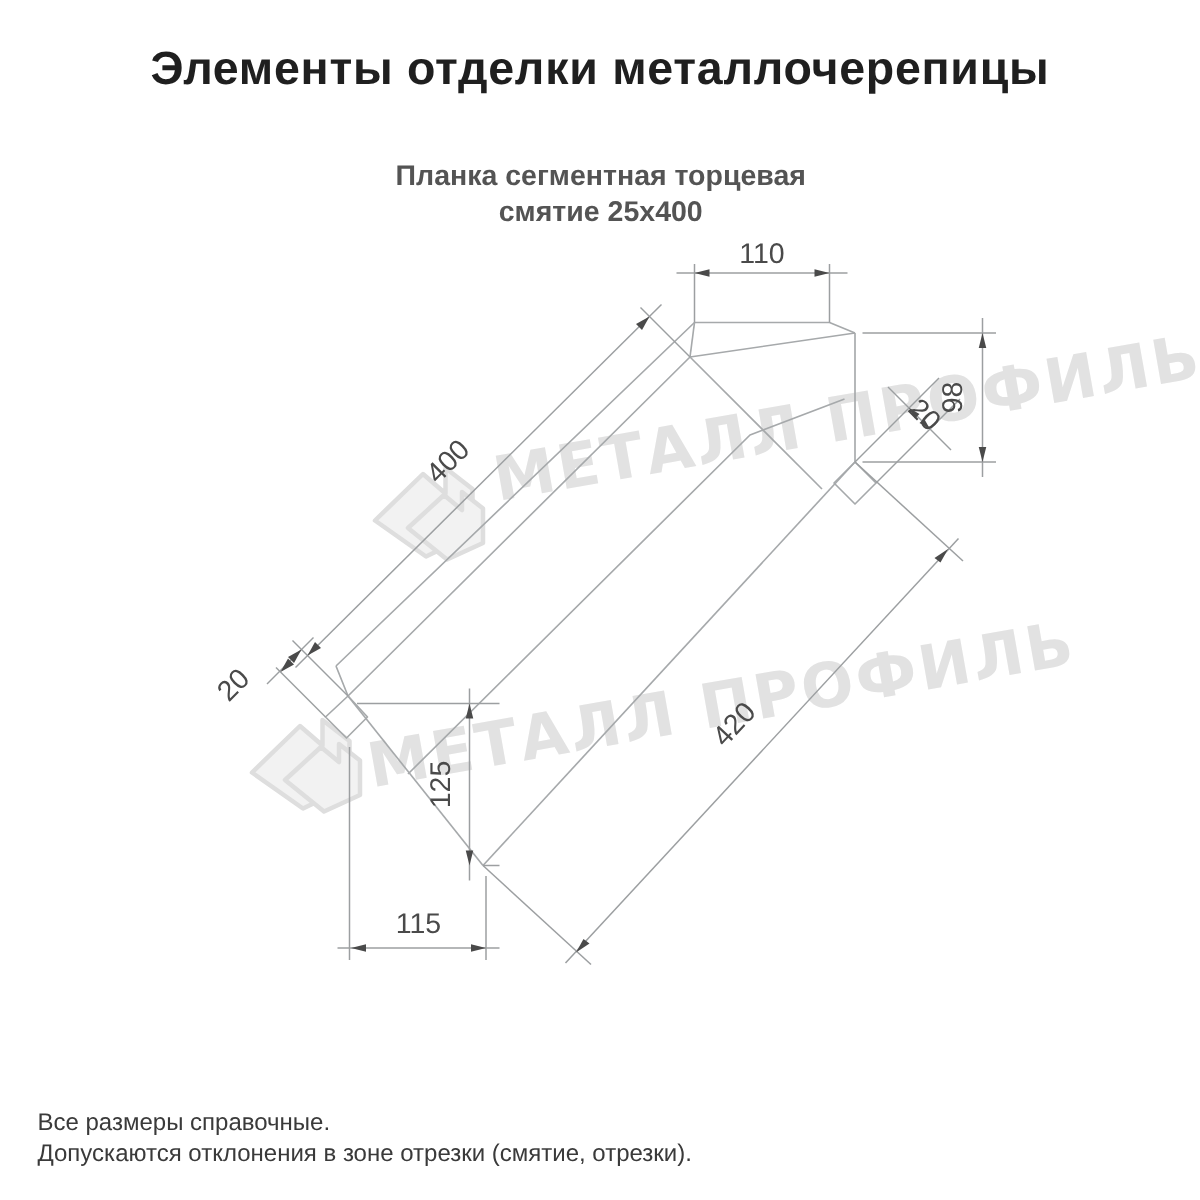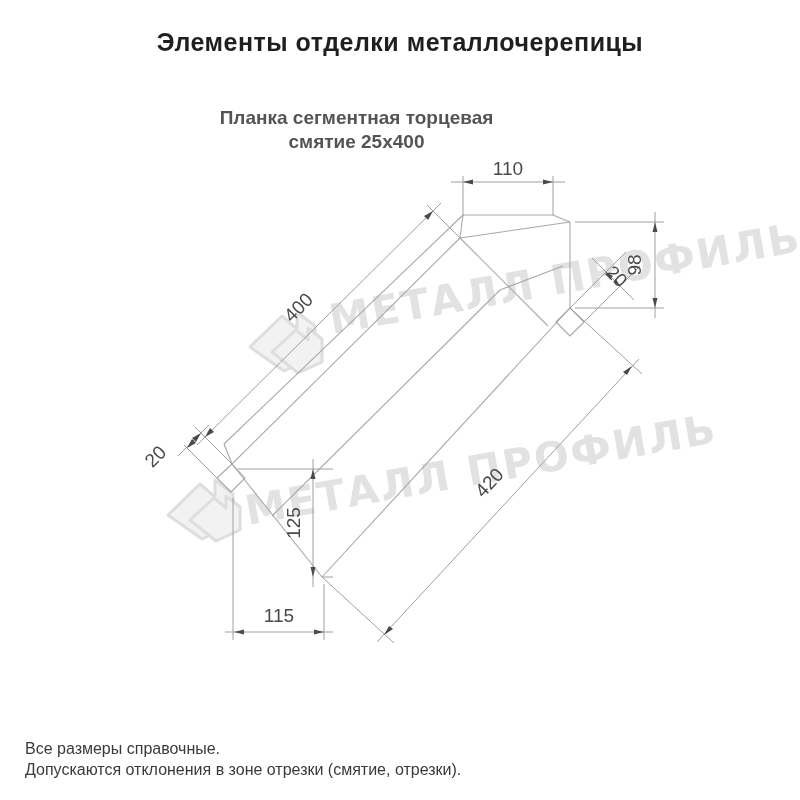--- a/index.html
+++ b/index.html
@@ -1,21 +1,21 @@
 <!DOCTYPE html>
 <html><head>
 <meta charset="utf-8">
 <style>
   html,body{margin:0;padding:0;background:#fff;}
   .page{position:relative;width:800px;height:800px;background:#ffffff;overflow:hidden;
         font-family:"Liberation Sans","DejaVu Sans",sans-serif;}
   .title{position:absolute;top:28px;left:0;width:800px;text-align:center;
-         font-size:25px;font-weight:700;color:#1f1f1f;letter-spacing:.5px;}
+         font-size:31px;font-weight:700;color:#1f1f1f;letter-spacing:.5px;}
   .subtitle{position:absolute;top:106px;left:0;width:713px;text-align:center;
-            font-size:19px;font-weight:600;color:#545454;line-height:24px;}
+            font-size:19px;font-weight:600;color:#545454;line-height:24px;padding-left:44px;}
   .drawing-svg{position:absolute;top:0;left:0;}
   .footer{position:absolute;left:25px;top:738px;font-size:16px;color:#3a3a3a;line-height:21px;}
   .shape{stroke:#a6a9ab;stroke-width:1.1;fill:none;stroke-linejoin:round;}
   .dimline{stroke:#9c9fa1;stroke-width:1;fill:none;}
   .arrow{fill:#4a4a4a;stroke:none;}
   .dimtext{font-family:"Liberation Sans","DejaVu Sans",sans-serif;font-size:19px;fill:#4a4a4a;}
   .wm-text{font-family:"DejaVu Sans","Liberation Sans",sans-serif;font-size:41px;font-weight:700;
            fill:#e2e2e2;letter-spacing:2px;}
   .wm-logo{fill:#f2f2f2;stroke:#dedede;stroke-width:3;stroke-linejoin:round;}
 </style>

